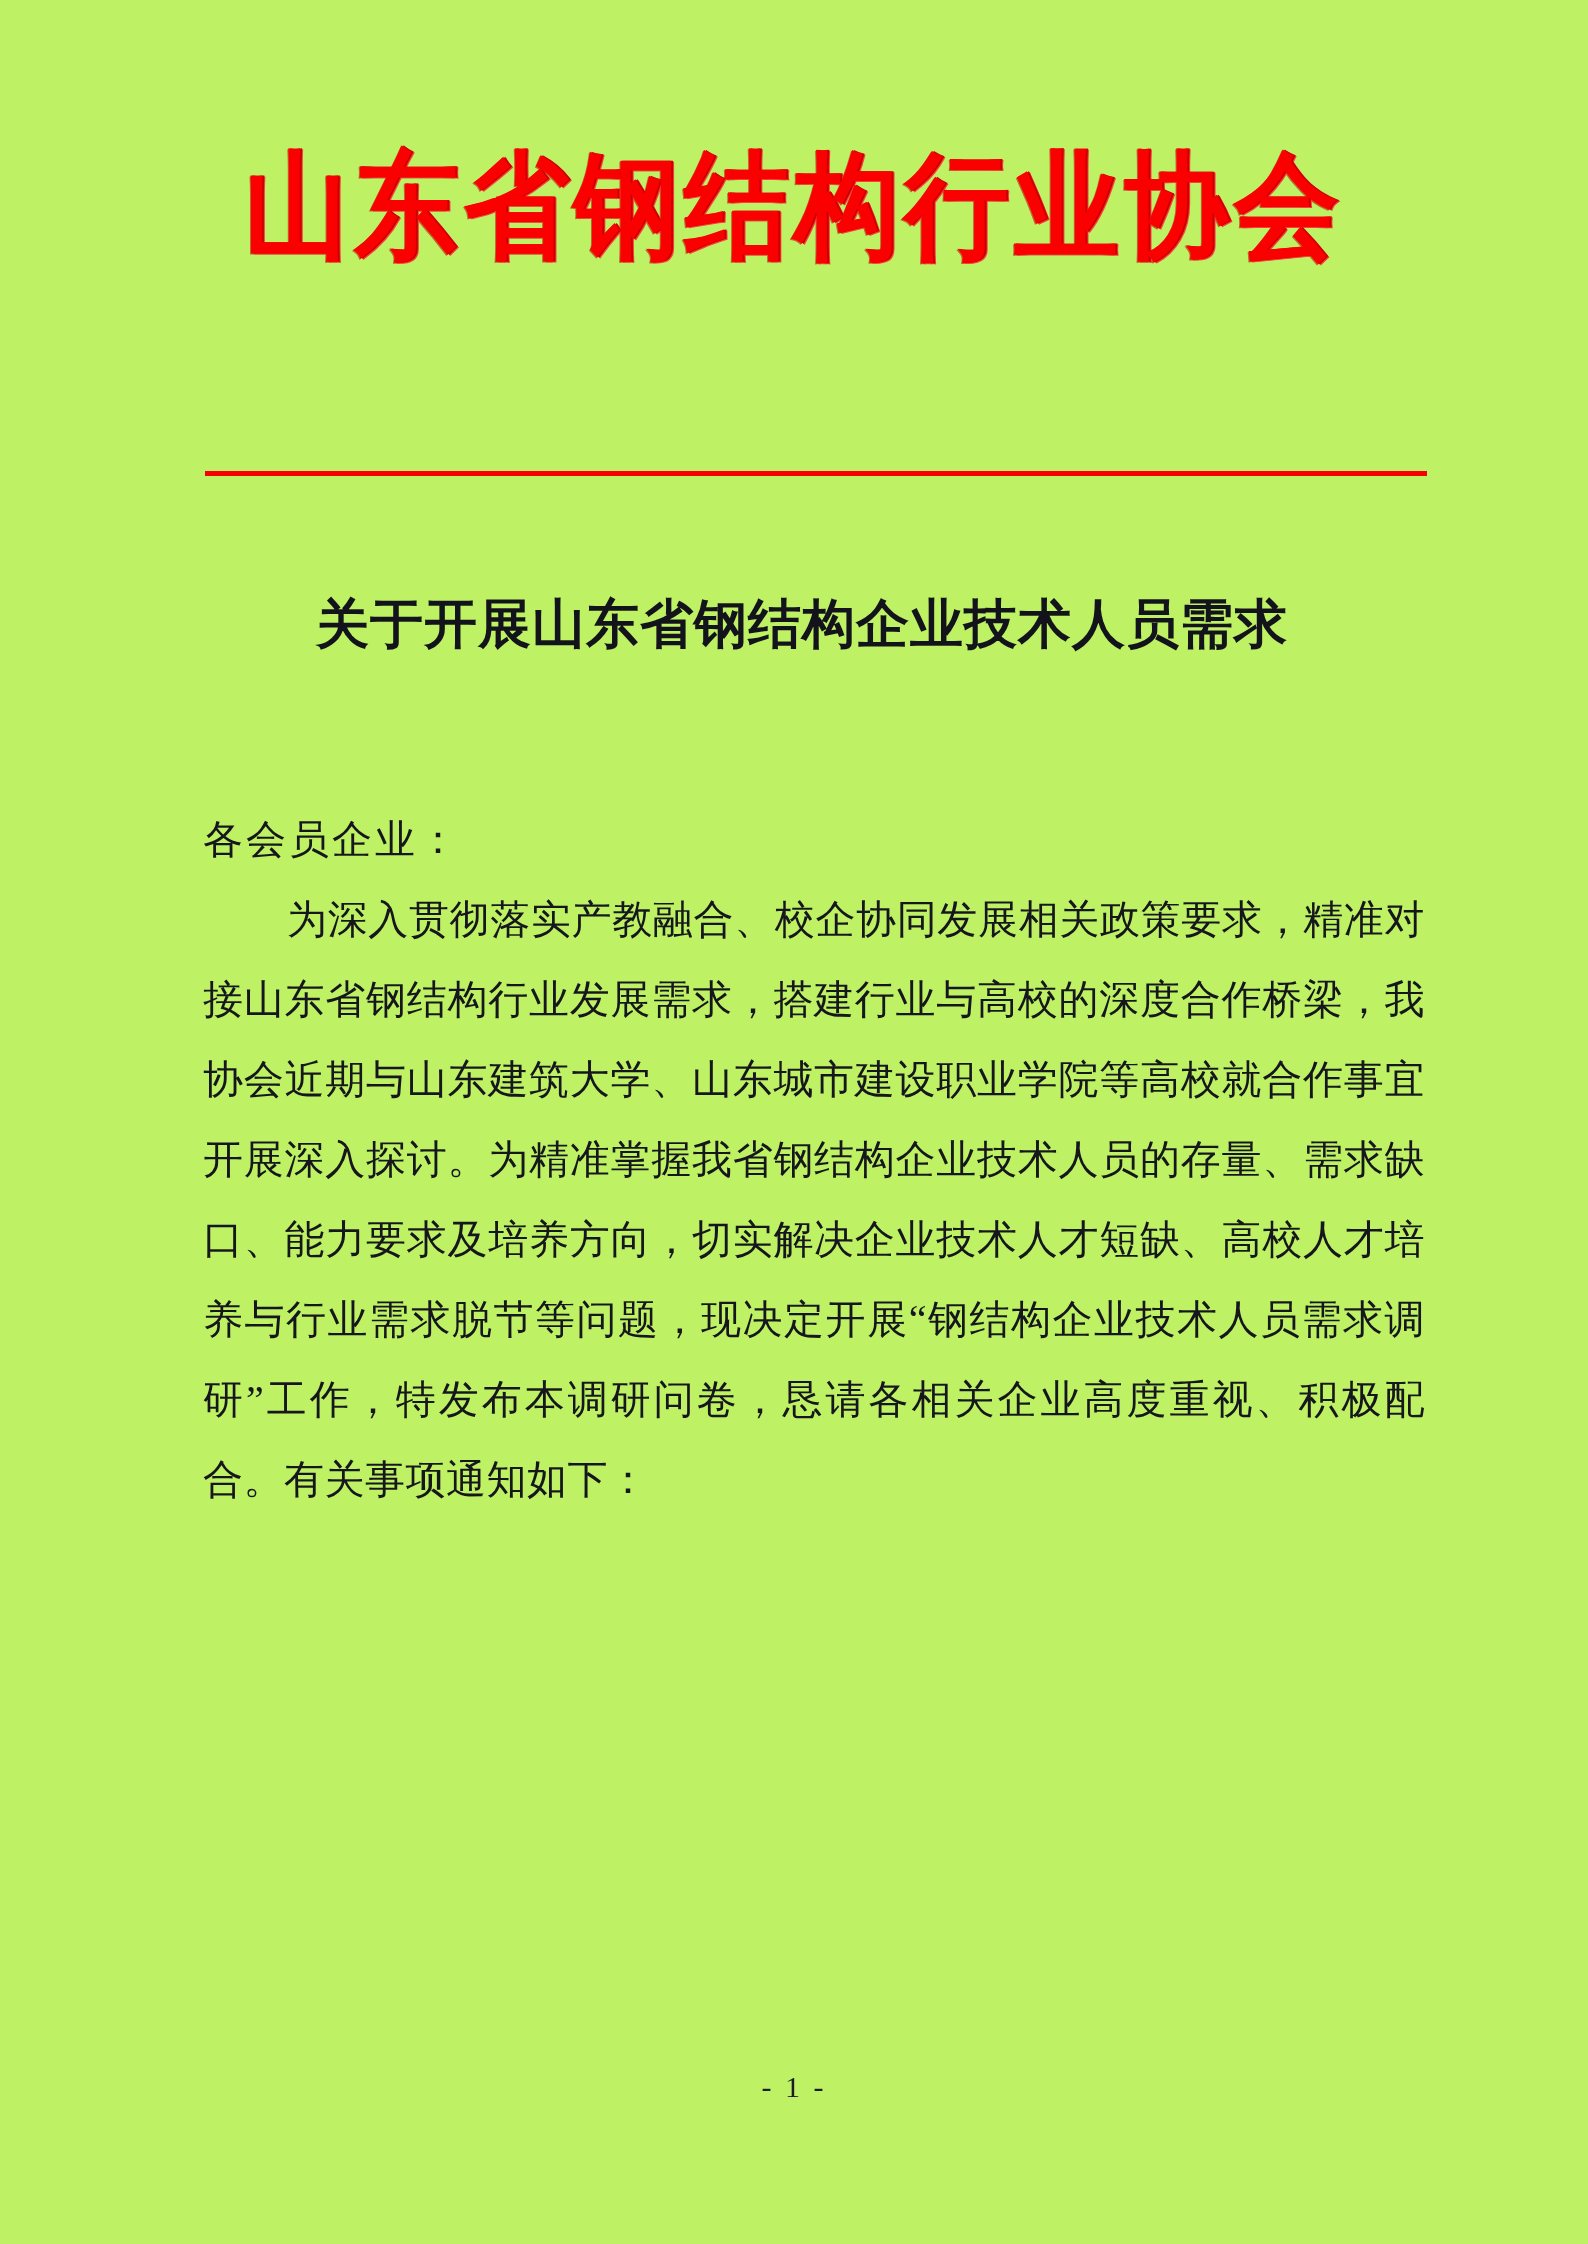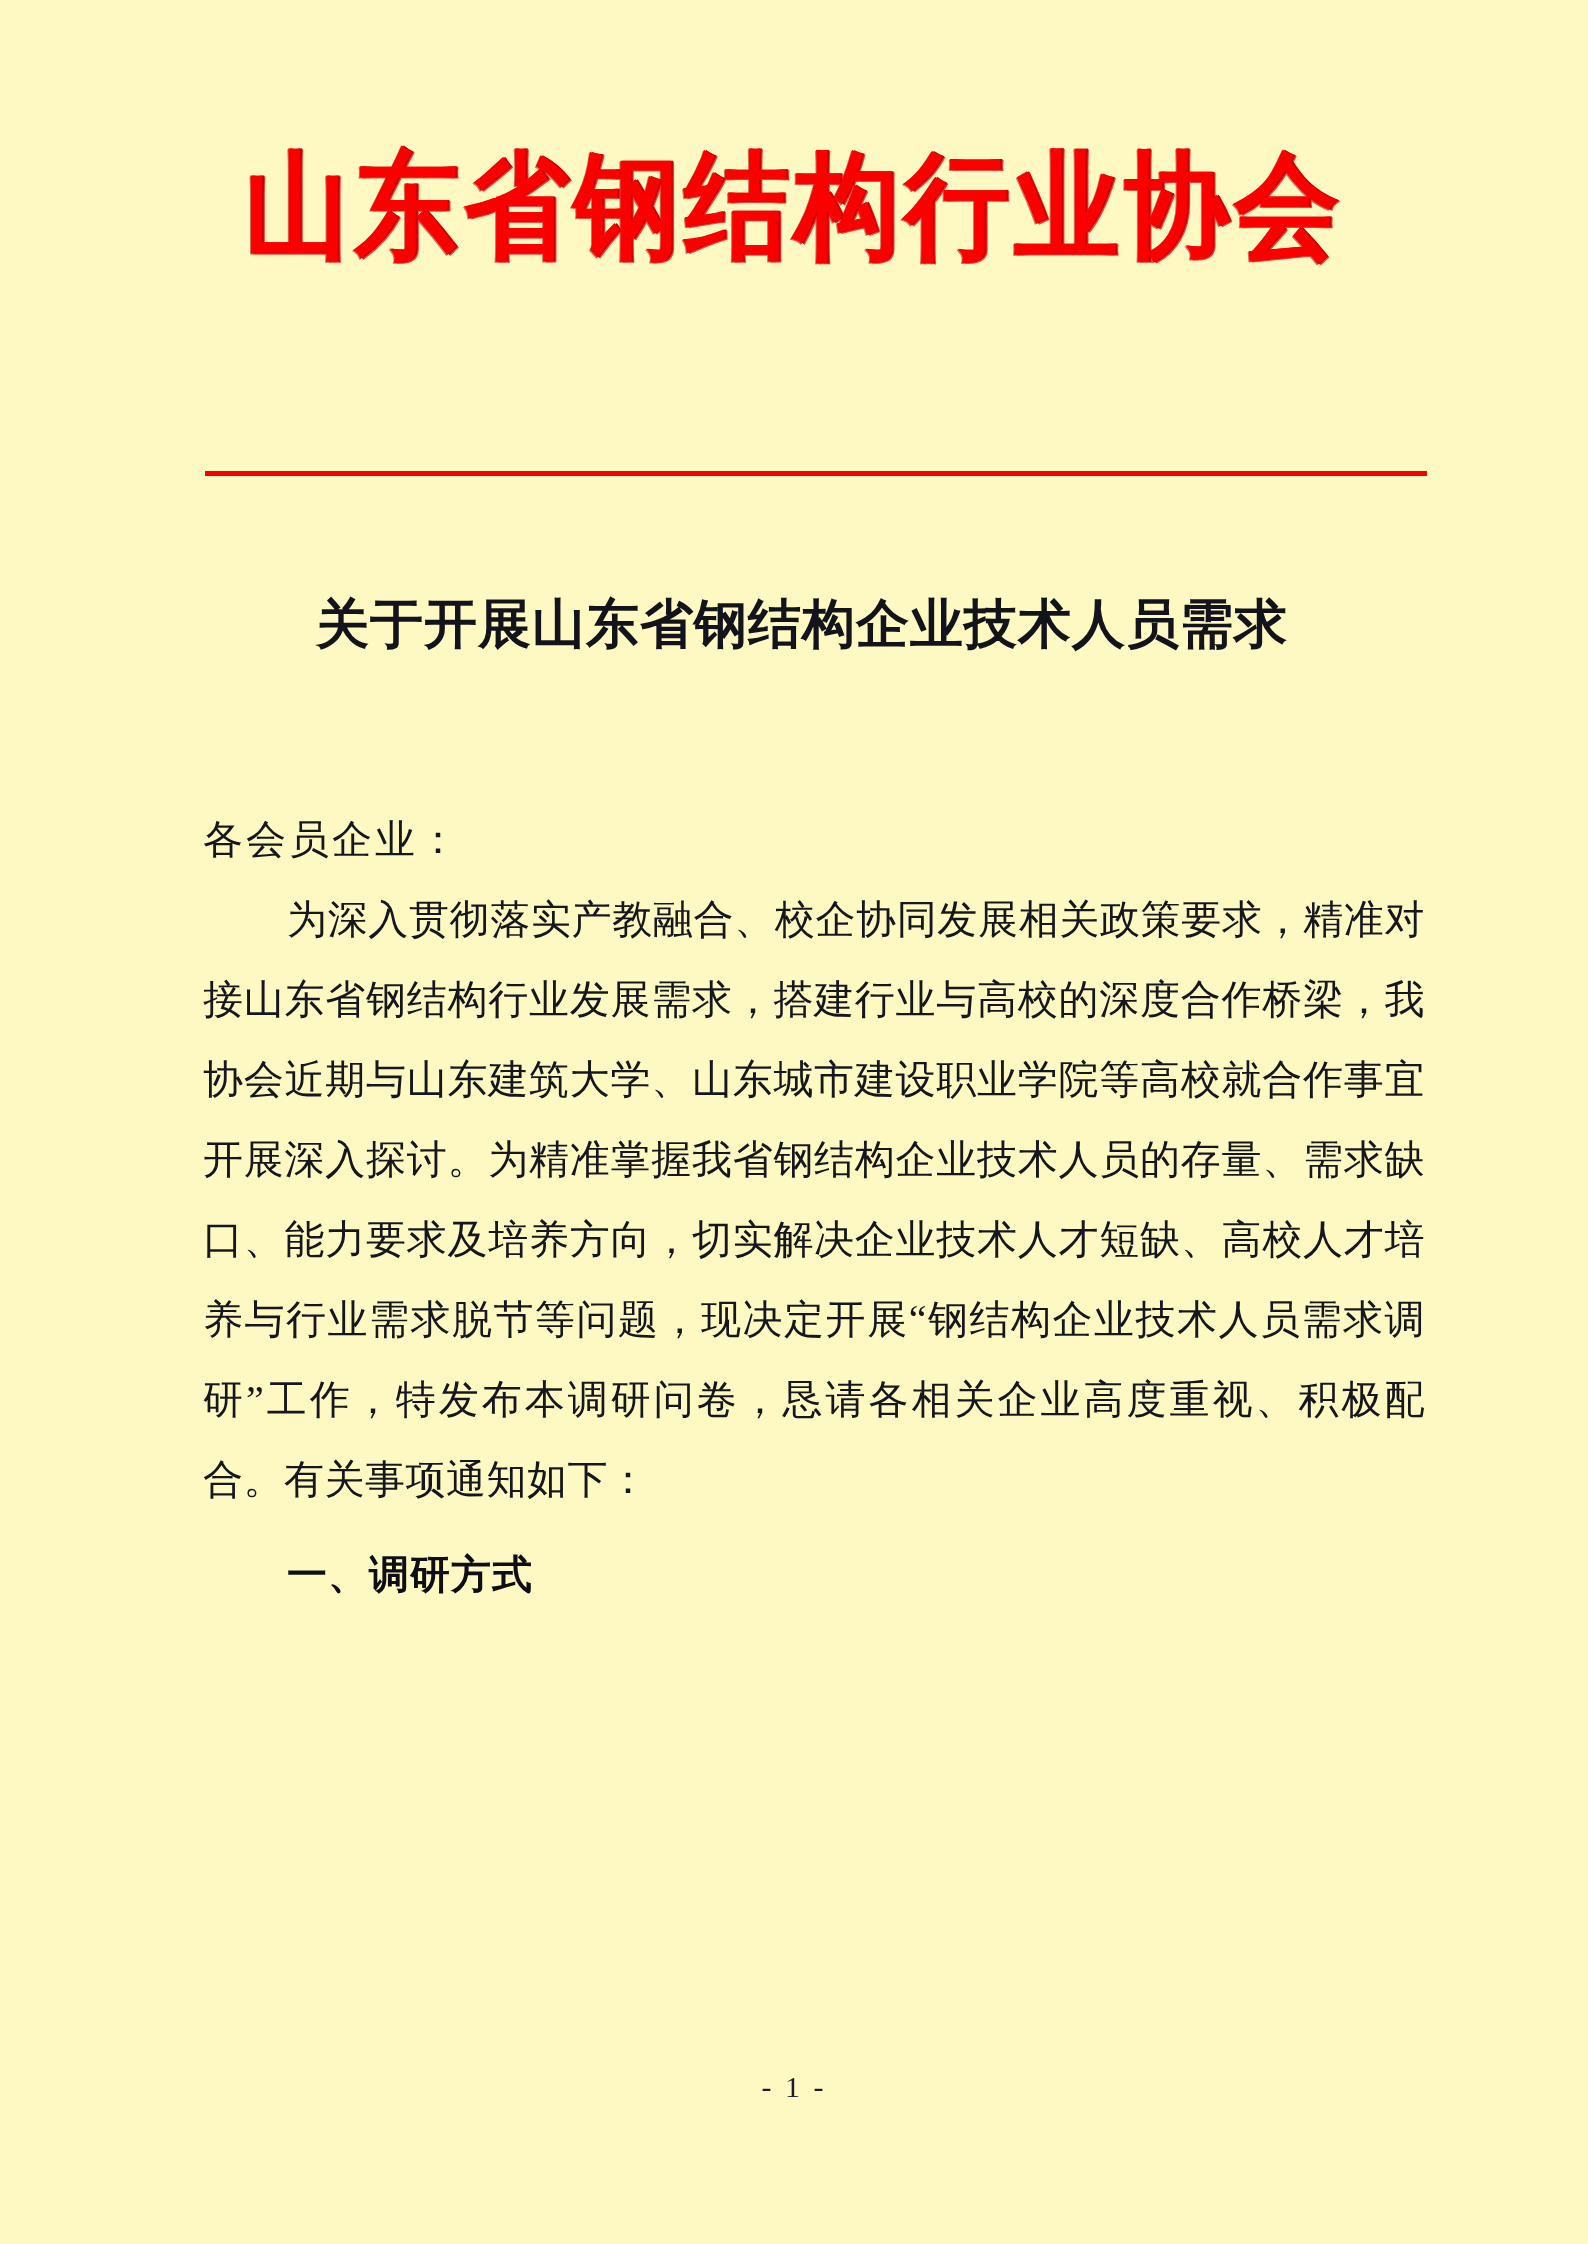--- a/index.html
+++ b/index.html
@@ -9,21 +9,21 @@
   }
   body {
     font-family: "Liberation Serif", "DejaVu Serif", serif;
     -webkit-font-smoothing: antialiased;
   }
 
   .page {
     position: relative;
     width: 1588px;
     height: 2244px;
-    background: #fef9c3;
+    background: #bef264;
     overflow: hidden;
     box-sizing: border-box;
   }
 
   
   .letterhead {
     position: absolute;
     left: 0;
     top: 138px;
     width: 1588px;
@@ -155,20 +155,19 @@
   </div>
 
   <div class="body-block">
 
     <p class="p p-salutation">各会员企业：</p>
 
     <p class="p p-indent">为深入贯彻落实产教融合、校企协同发展相关政策要求，精准对接山东省钢结构行业发展需求，搭建行业与高校的深度合作桥梁，我协会近期与山东建筑大学、山东城市建设职业学院等高校就合作事宜开展深入探讨。为精准掌握我省钢结构企业技术人员的存量、需求缺口、能力要求及培养方向，切实解决企业技术人才短缺、高校人才培养与行业需求脱节等问题，现决定开展“钢结构企业技术人员需求调研”工作，特发布本调研问卷，恳请各相关企业高度重视、积极配合。有关事项通知如下：</p>
 
     <div class="spacer-sm"></div>
 
-    <p class="section-heading">一、调研方式</p>
 
 
   </div>
 
   <div class="page-footer">- 1 -</div>
 
 </div>
 
 </body></html>

